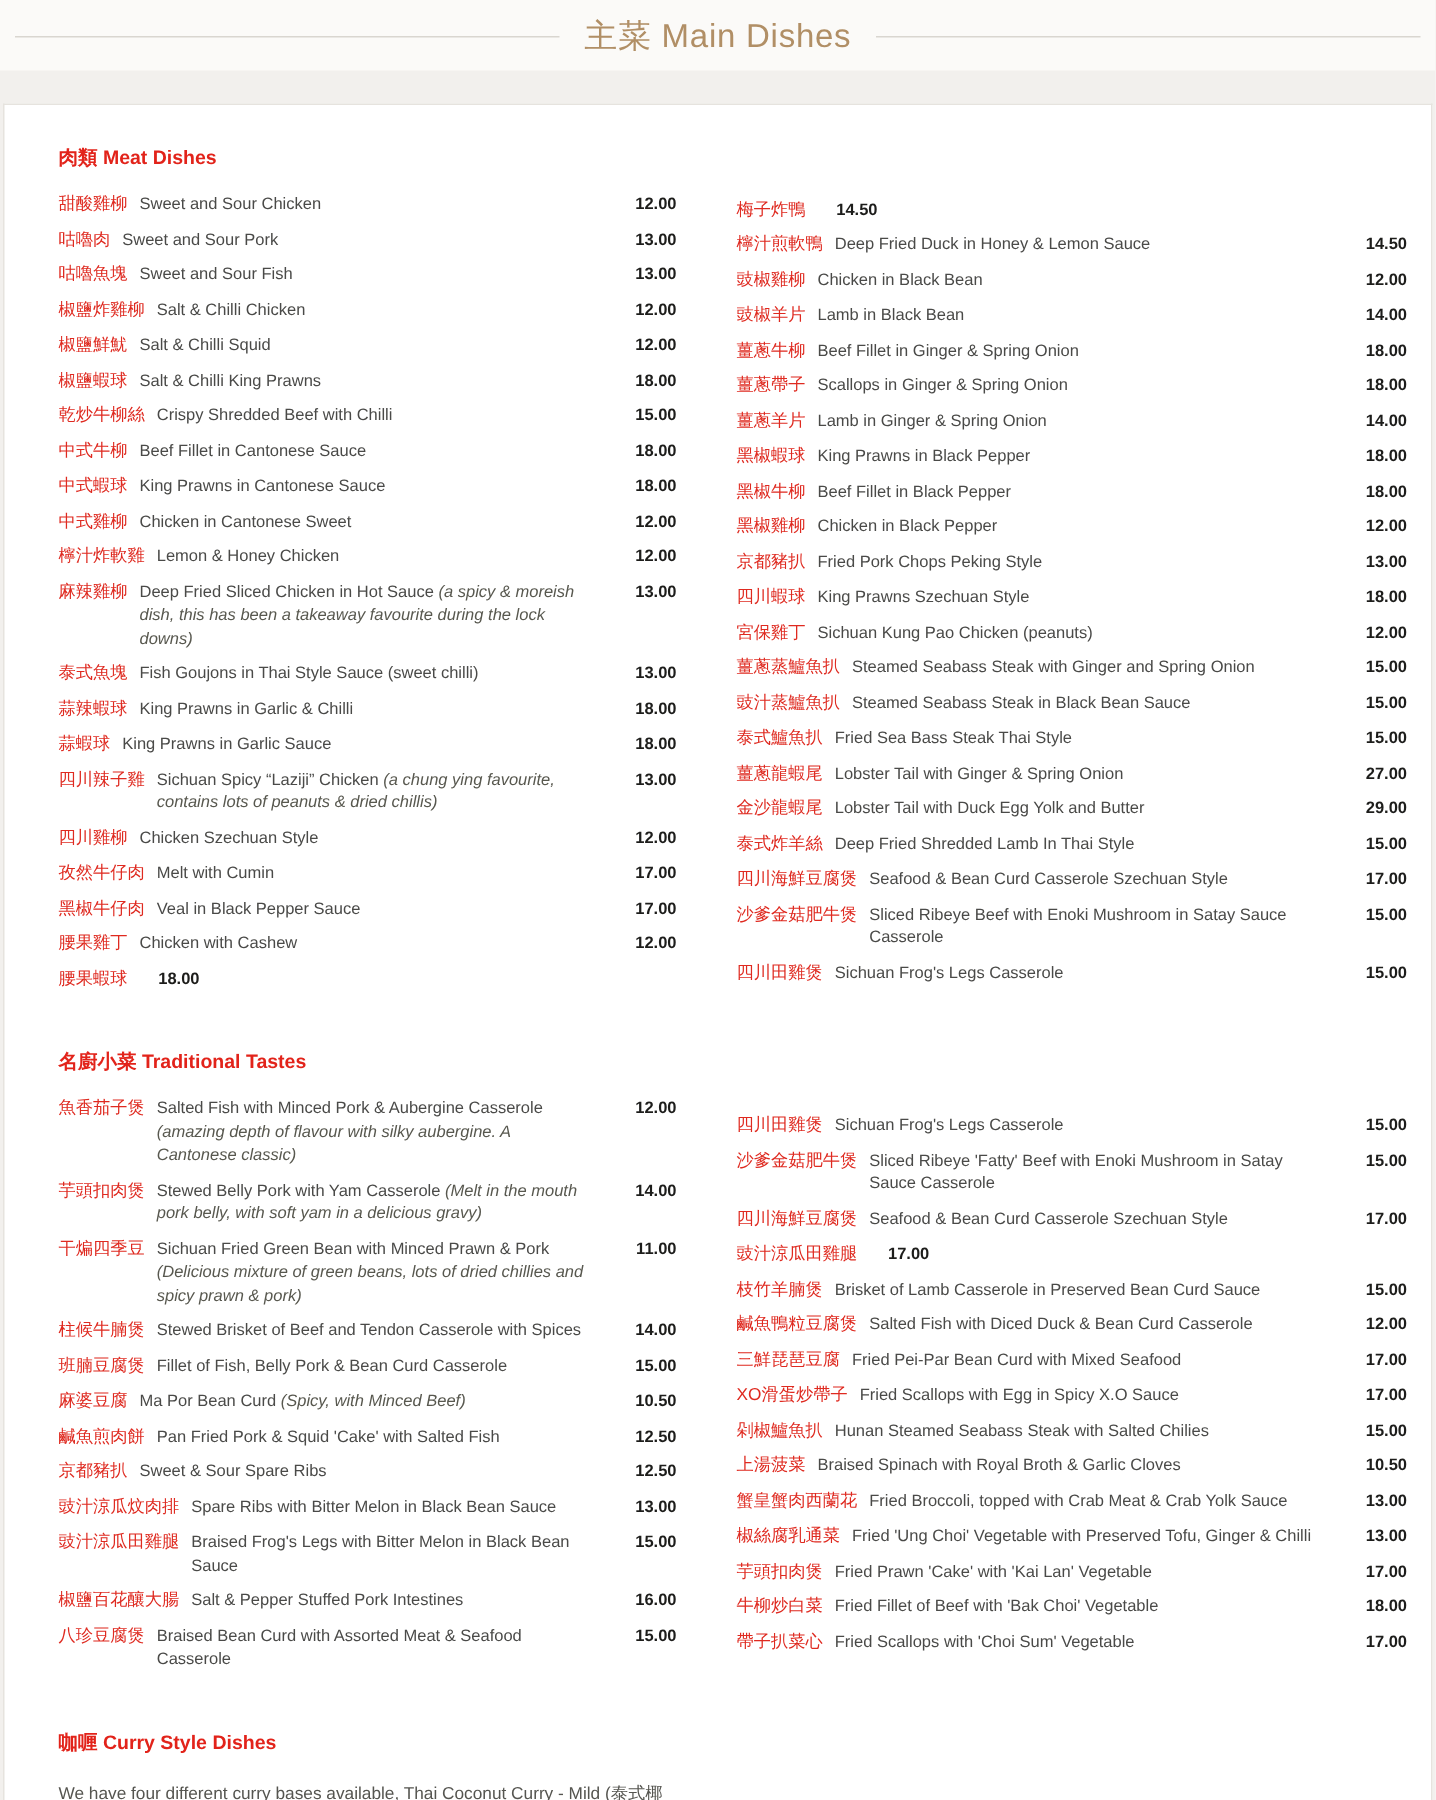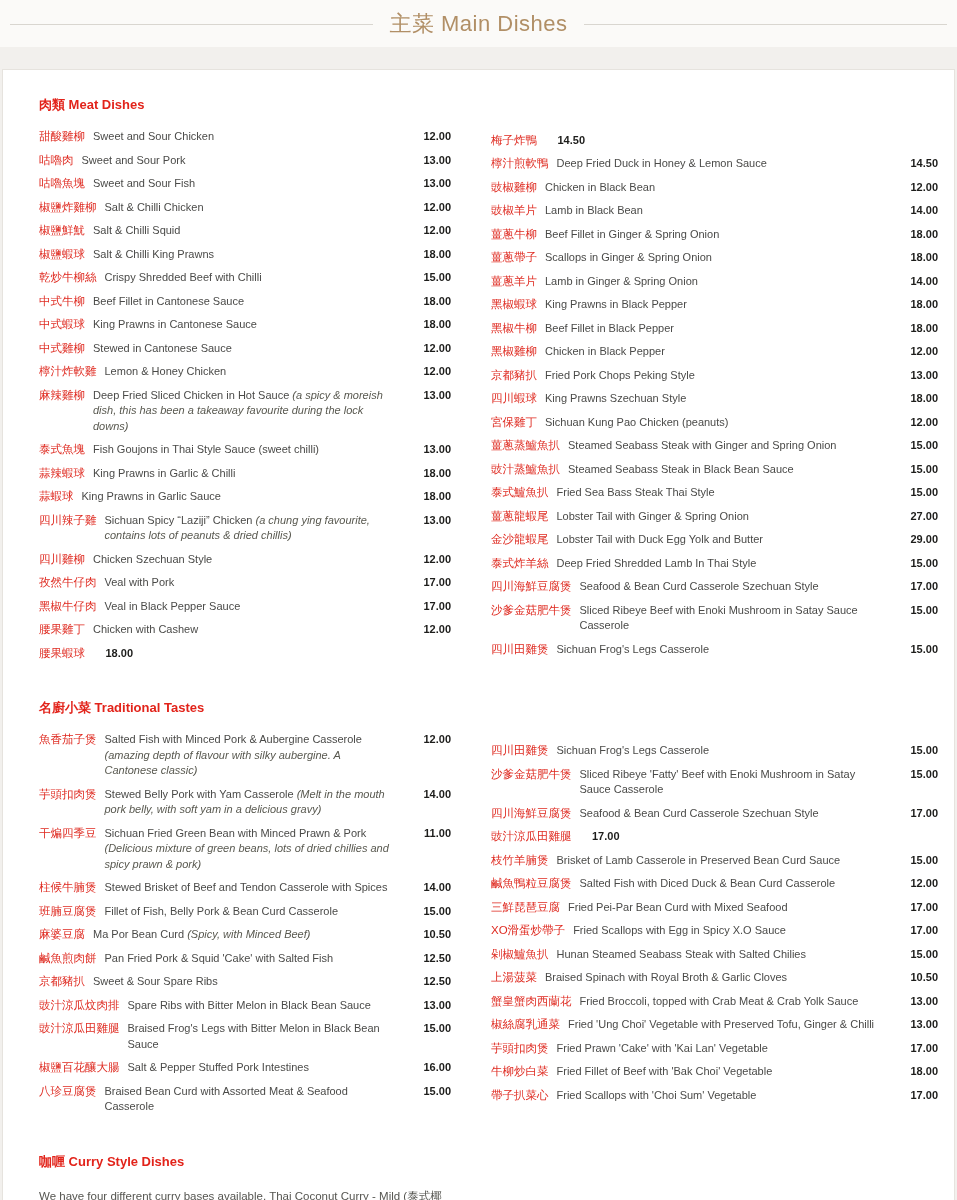--- a/index.html
+++ b/index.html
@@ -153,21 +153,21 @@
               <span class="en">Beef Fillet in Cantonese Sauce</span>
               <span class="price">18.00</span>
             </div>
             <div class="item">
               <span class="zh">中式蝦球</span>
               <span class="en">King Prawns in Cantonese Sauce</span>
               <span class="price">18.00</span>
             </div>
             <div class="item">
               <span class="zh">中式雞柳</span>
-              <span class="en">Stewed in Cantonese Sauce</span>
+              <span class="en">Chicken in Cantonese Sweet</span>
               <span class="price">12.00</span>
             </div>
             <div class="item">
               <span class="zh">檸汁炸軟雞</span>
               <span class="en">Lemon &amp; Honey Chicken</span>
               <span class="price">12.00</span>
             </div>
             <div class="item">
               <span class="zh">麻辣雞柳</span>
               <span class="en">Deep Fried Sliced Chicken in Hot Sauce <em class="note">(a spicy &amp; moreish dish, this has been a takeaway favourite during the lock downs)</em></span>
@@ -193,21 +193,21 @@
               <span class="en">Sichuan Spicy “Laziji” Chicken <em class="note">(a chung ying favourite, contains lots of peanuts &amp; dried chillis)</em></span>
               <span class="price">13.00</span>
             </div>
             <div class="item">
               <span class="zh">四川雞柳</span>
               <span class="en">Chicken Szechuan Style</span>
               <span class="price">12.00</span>
             </div>
             <div class="item">
               <span class="zh">孜然牛仔肉</span>
-              <span class="en">Veal with Pork</span>
+              <span class="en">Melt with Cumin</span>
               <span class="price">17.00</span>
             </div>
             <div class="item">
               <span class="zh">黑椒牛仔肉</span>
               <span class="en">Veal in Black Pepper Sauce</span>
               <span class="price">17.00</span>
             </div>
             <div class="item">
               <span class="zh">腰果雞丁</span>
               <span class="en">Chicken with Cashew</span>

